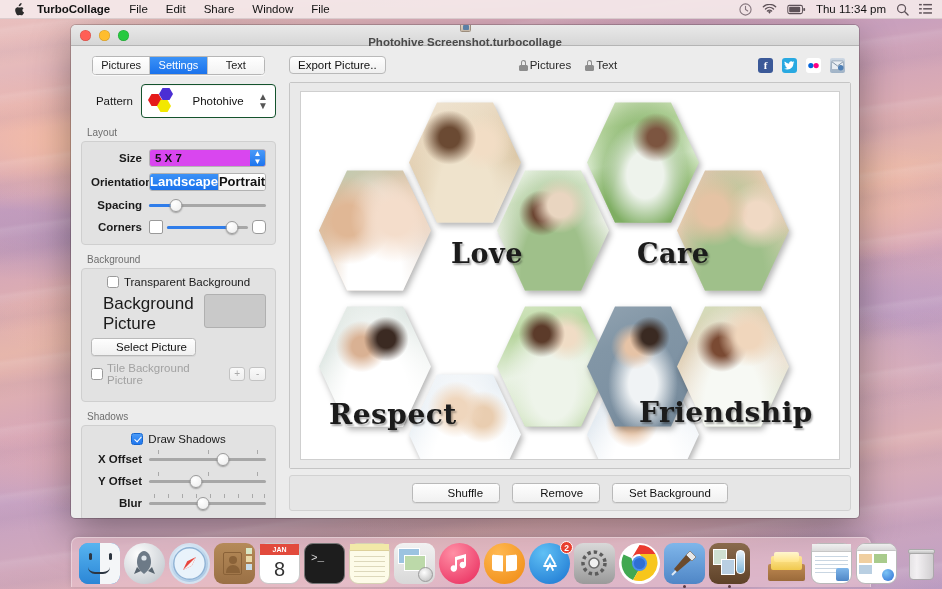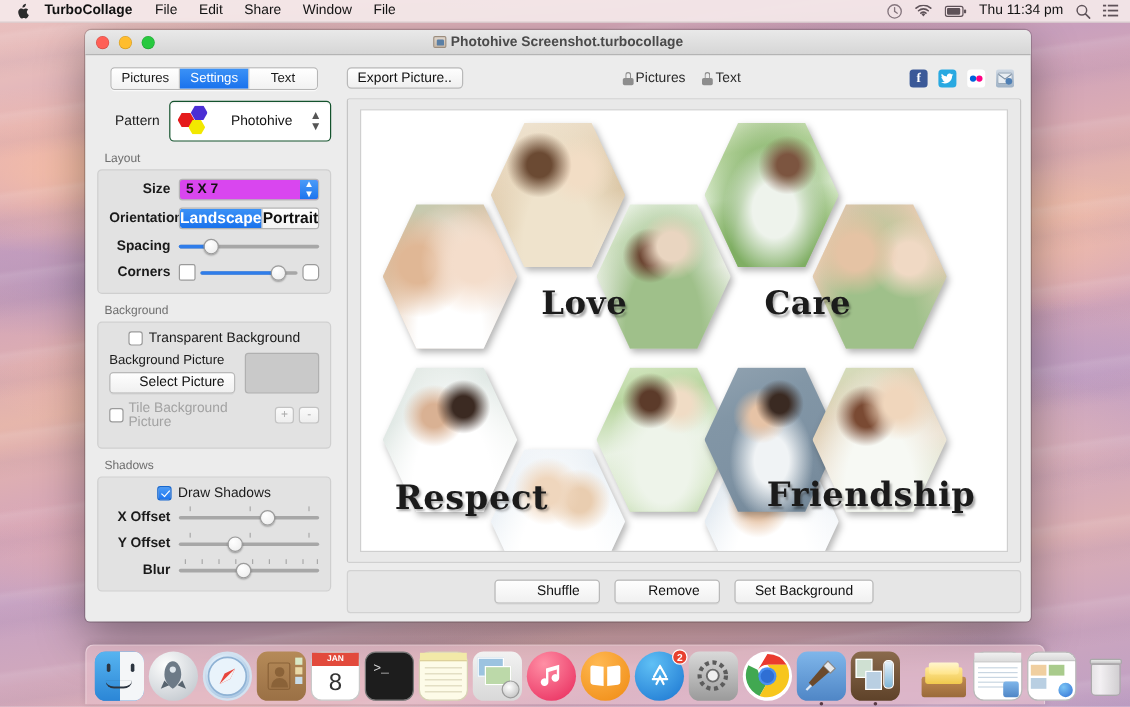--- a/index.html
+++ b/index.html
@@ -70,21 +70,21 @@
     display:flex; align-items:center; position:relative;
   }
   .traffic { display:flex; gap:8px; padding-left:9px; }
   .tl { width: 11px; height: 11px; border-radius:50%; }
   .tl.r { background: #ff5f56; box-shadow: inset 0 0 0 .5px rgba(0,0,0,.18); }
   .tl.y { background: #ffbd2e; box-shadow: inset 0 0 0 .5px rgba(0,0,0,.18); }
   .tl.g { background: #27c93f; box-shadow: inset 0 0 0 .5px rgba(0,0,0,.18); }
   #titletext {
     position:absolute; left:0; right:0; text-align:center;
     font-size: 11.5px; color:#4a4a4a; font-weight:600;
-    display:flex; align-items:center; justify-content:center; gap:4px;
+    display:flex; align-items:center; justify-content:flex-start; gap:4px;flex-direction:column;
   }
   .doc-ico { width:11px; height:10px; border-radius:1.5px;
     background: linear-gradient(#e1d7cc, #c6b7a6);
     border:1px solid #9c8d7d; position:relative; display:inline-block; }
   .doc-ico::after { content:""; position:absolute; left:2px; top:2px; width:6px; height:5px;
     border-radius:1px; background:#5a7fa5; }
 
   #winbody { display:flex; height: 472px; }
 
   
@@ -161,21 +161,21 @@
   .chk.on { background: linear-gradient(#4a9bf8,#1f76ee); border-color:#1667cf; position:relative; }
   .chk.on::after {
     content:""; position:absolute; left:3.2px; top:1px; width:3px; height:6px;
     border:solid #fff; border-width:0 1.6px 1.6px 0; transform: rotate(42deg);
   }
   .chk-lbl { font-size:11.5px; color:#1a1a1a; }
   .chk-lbl.dim { color:#a2a2a2; }
 
   .bgpic-row { display:flex; align-items:flex-start; gap:8px; }
   .bgpic-left { flex:1; }
-  .bgpic-title { font-size:11px; color:#1a1a1a; margin-bottom:4px; }
+  .bgpic-title { font-size:17px; color:#1a1a1a; margin-bottom:4px;margin-left:12px; }
   .btn {
     background: linear-gradient(#fefefe,#f0f0f0); border:1px solid #b9b9b9;
     border-radius:3.5px; font-size:11.5px; color:#111; text-align:right;
     padding:2px 8px; box-shadow: 0 1px 0 rgba(0,0,0,.05);
   }
   .bgwell { width:62px; height:34px; background:#c9c9c9; border:1px solid #b0b0b0; border-radius:3px; }
   .minibtn {
     width:17px; height:14px; font-size:10px; line-height:12px; text-align:center;
     border:1px solid #c3c3c3; border-radius:3px; color:#aaa;
     background: linear-gradient(#fafafa,#eee);

